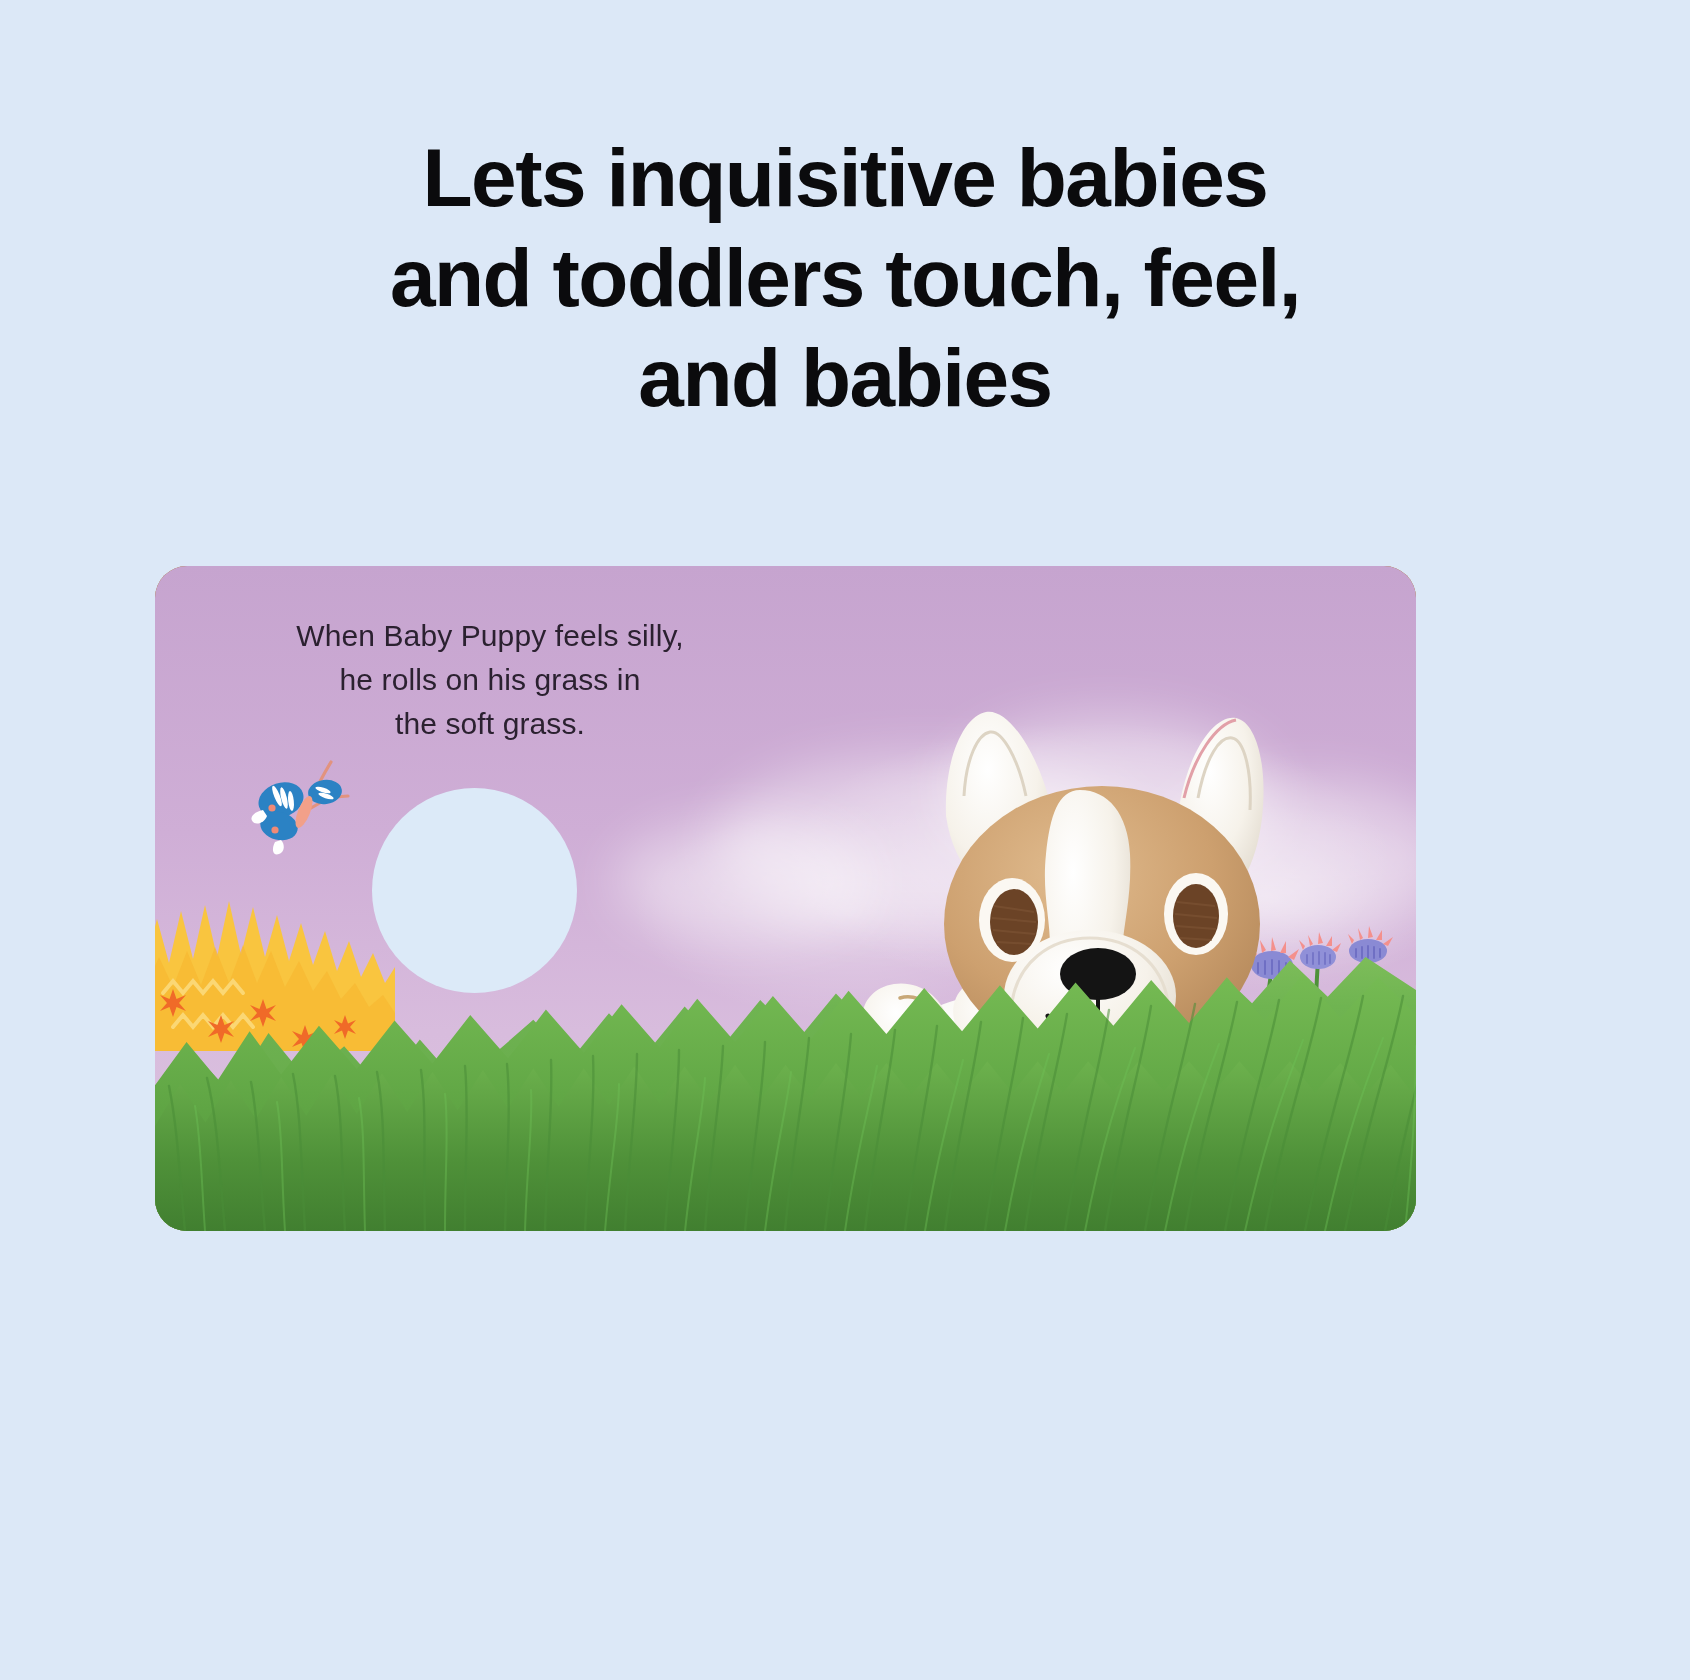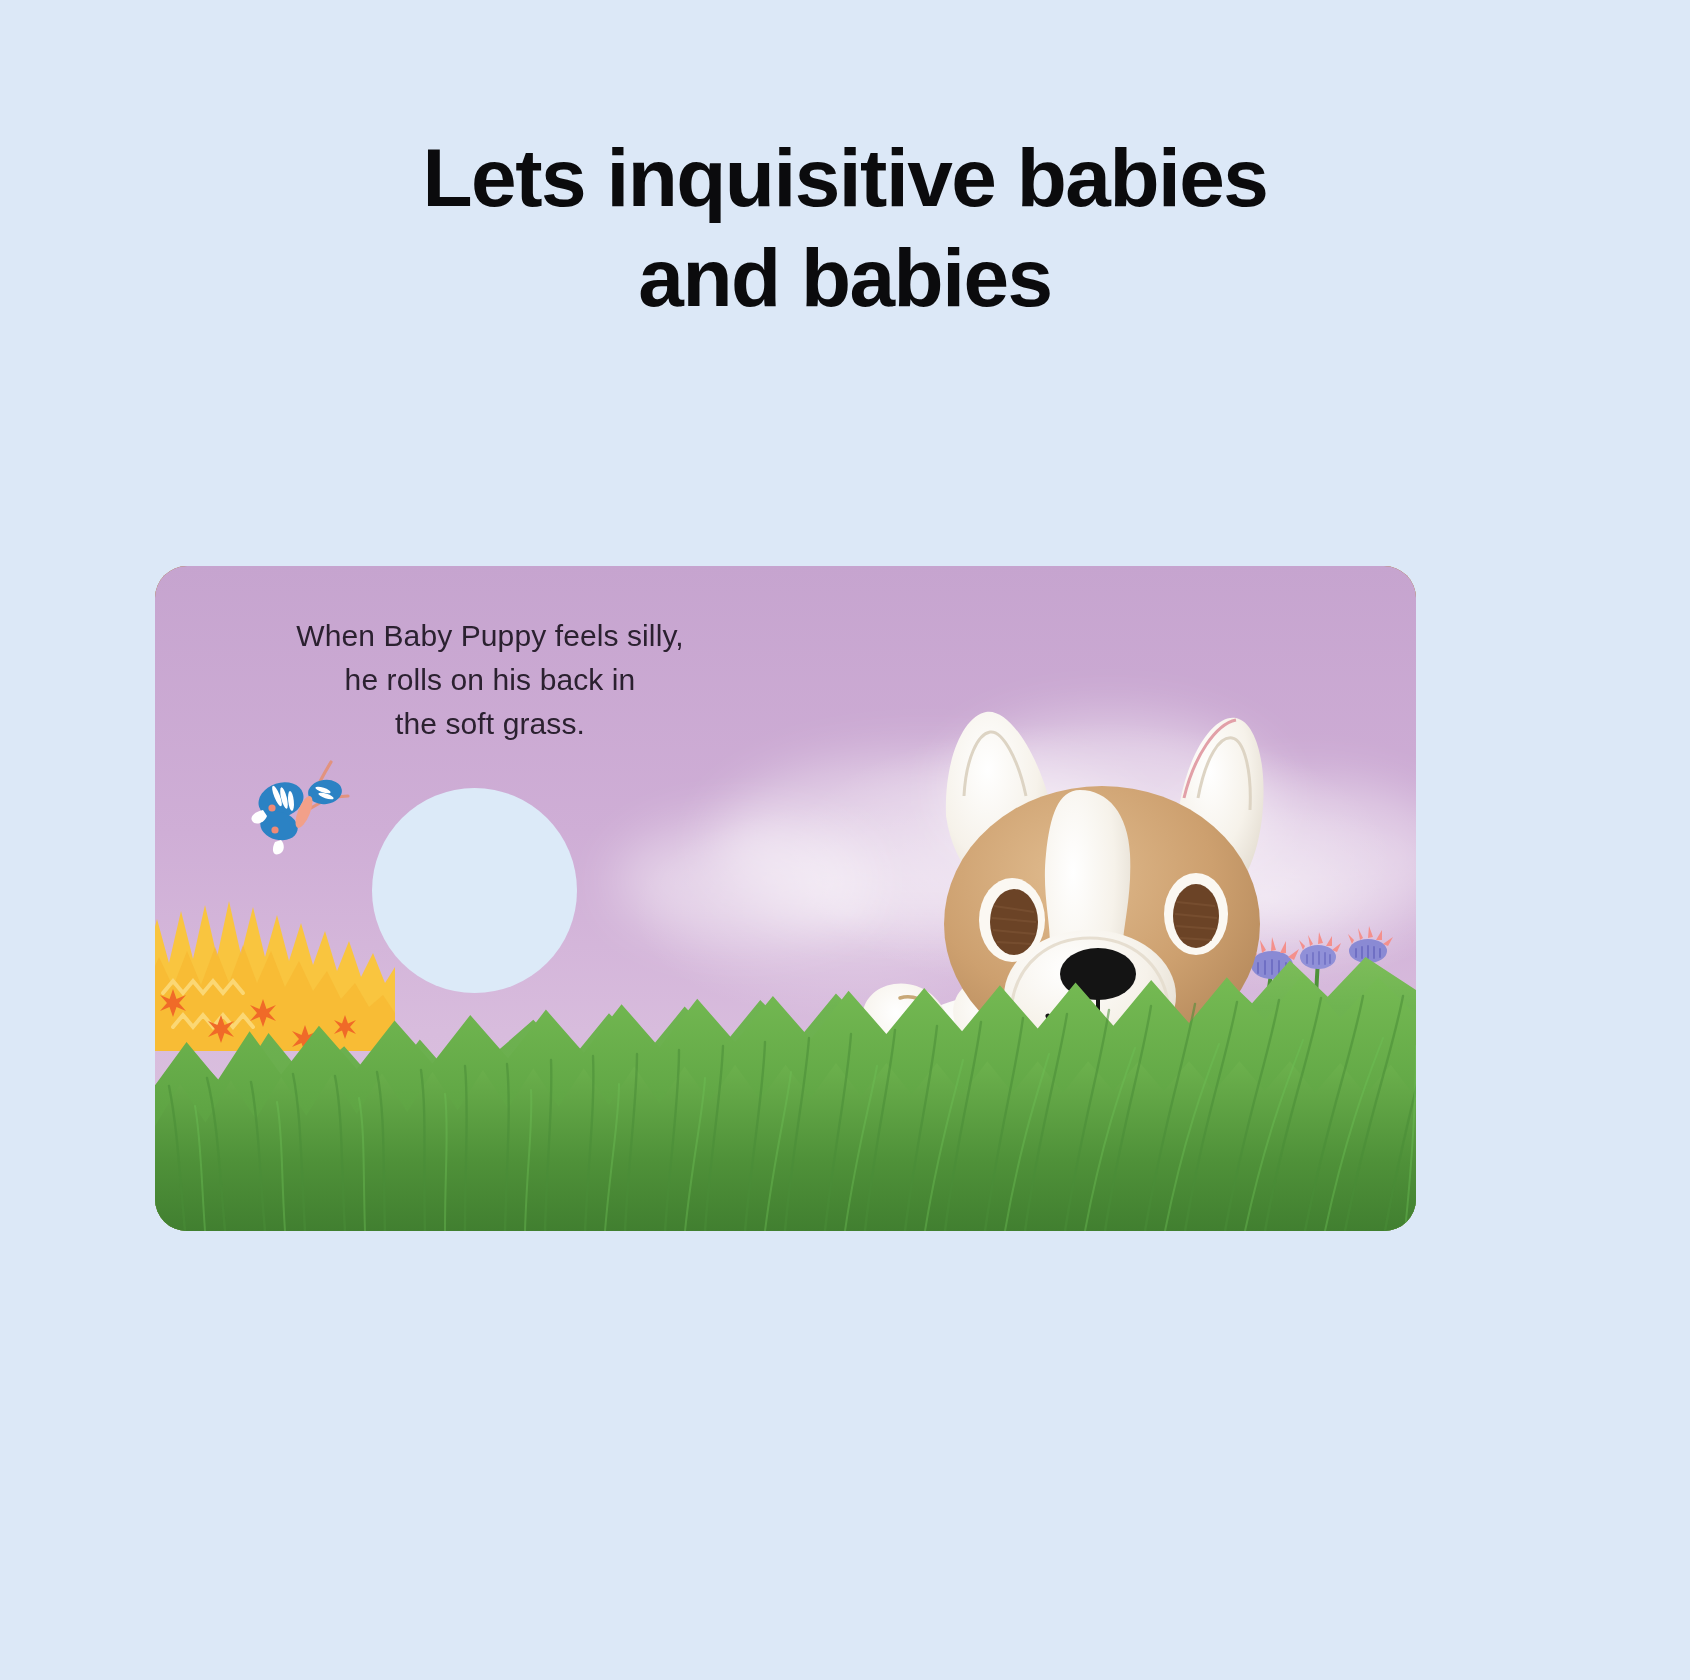--- a/index.html
+++ b/index.html
@@ -116,35 +116,36 @@
   .clovers{ position:absolute; left:55px; bottom:18px; width:430px; height:100px; }
 
   
   .puppy{ position:absolute; left:595px; top:140px; width:560px; height:480px; }
 </style>
 </head>
 <body>
 
 <div id="headline">
   <span class="hl-line">Lets inquisitive babies</span>
+  <span class="hl-line">and toddlers touch, feel,</span>
   <span class="hl-line">and babies</span>
 </div>
 
 <div id="book">
 
   <div class="sky"></div>
 
   <div class="cloud" style="left:560px;top:190px;width:420px;height:170px;"></div>
   <div class="cloud" style="left:790px;top:150px;width:330px;height:160px;"></div>
   <div class="cloud" style="left:1000px;top:215px;width:300px;height:150px;"></div>
   <div class="cloud" style="left:460px;top:255px;width:260px;height:120px;"></div>
 
   <div id="page-text">
     <span>When Baby Puppy feels silly,</span>
-    <span>he rolls on his back in</span>
+    <span>he rolls on his grass in</span>
     <span>the soft grass.</span>
   </div>
 
   <div id="diecut"></div>
 
   <div class="bush">
     <svg viewBox="0 0 250 180" width="250" height="180">
       <path d="M0,180 L0,95 L12,48 L24,92 L36,40 L48,88 L60,34 L72,86 L84,30 L96,84
                L108,36 L120,86 L132,44 L144,90 L156,52 L168,94 L180,60 L192,100
                L204,70 L216,106 L228,82 L240,112 L250,96 L250,180 Z" fill="#f9c53f"></path>

